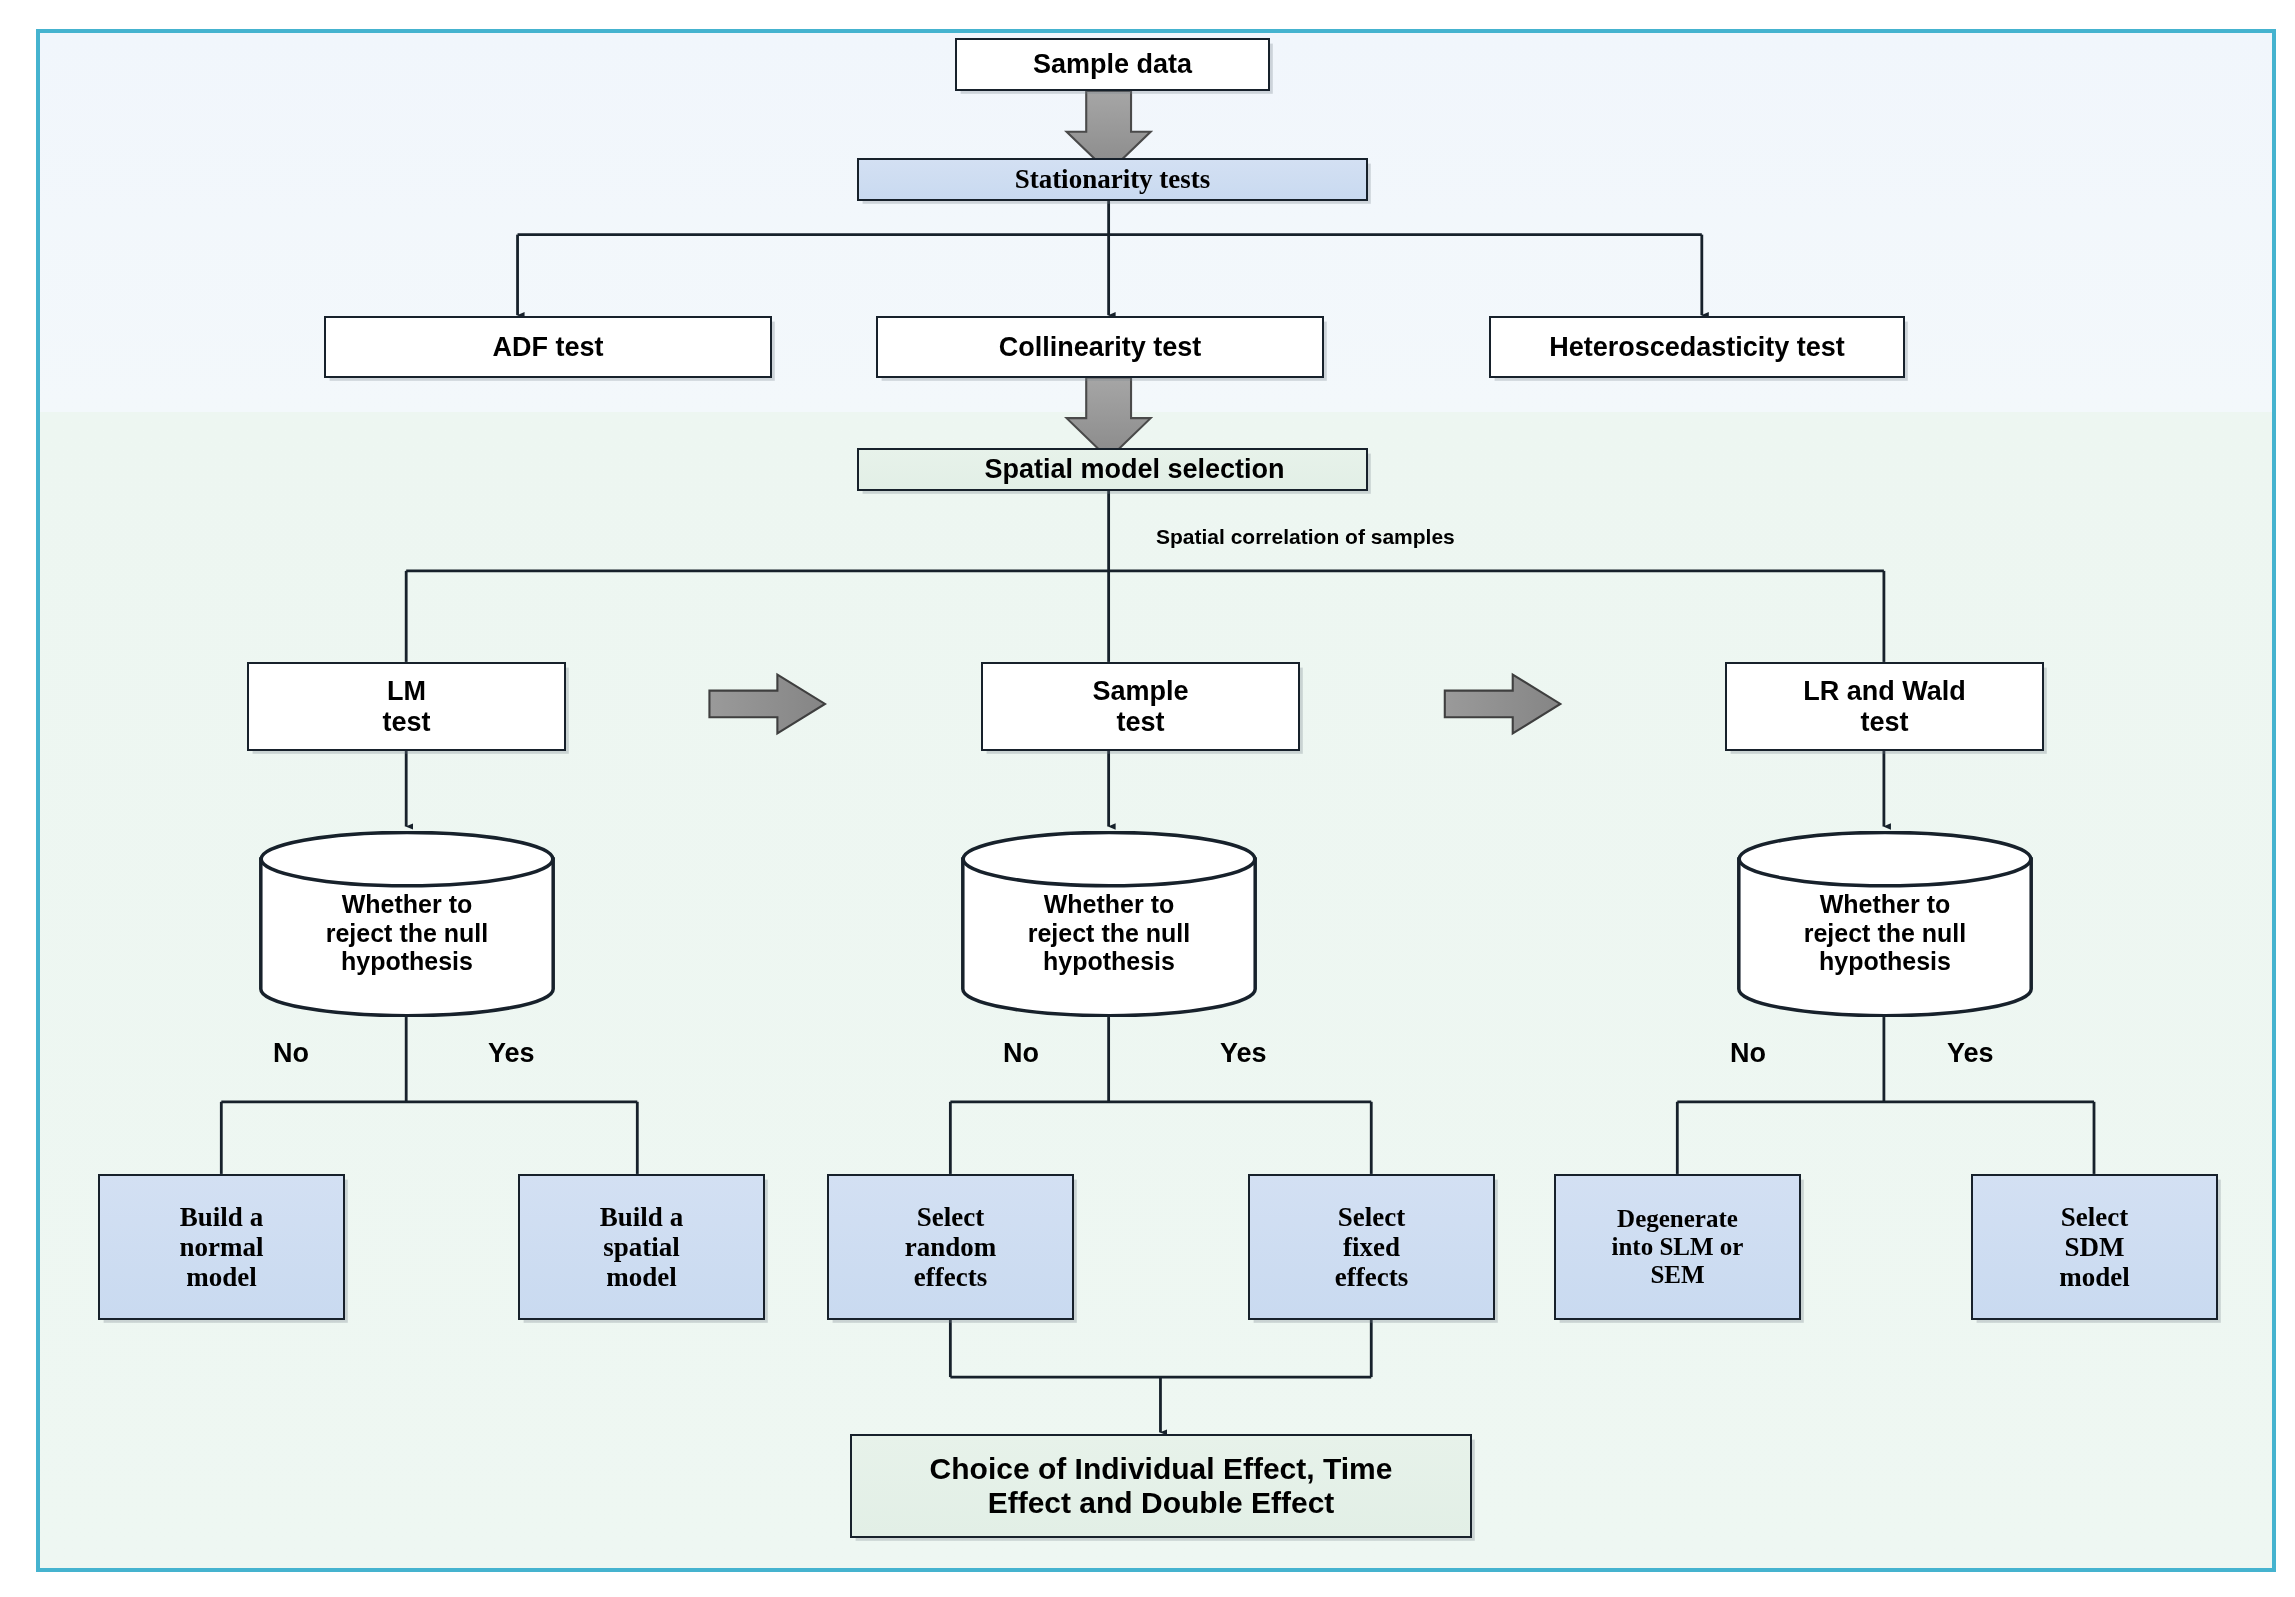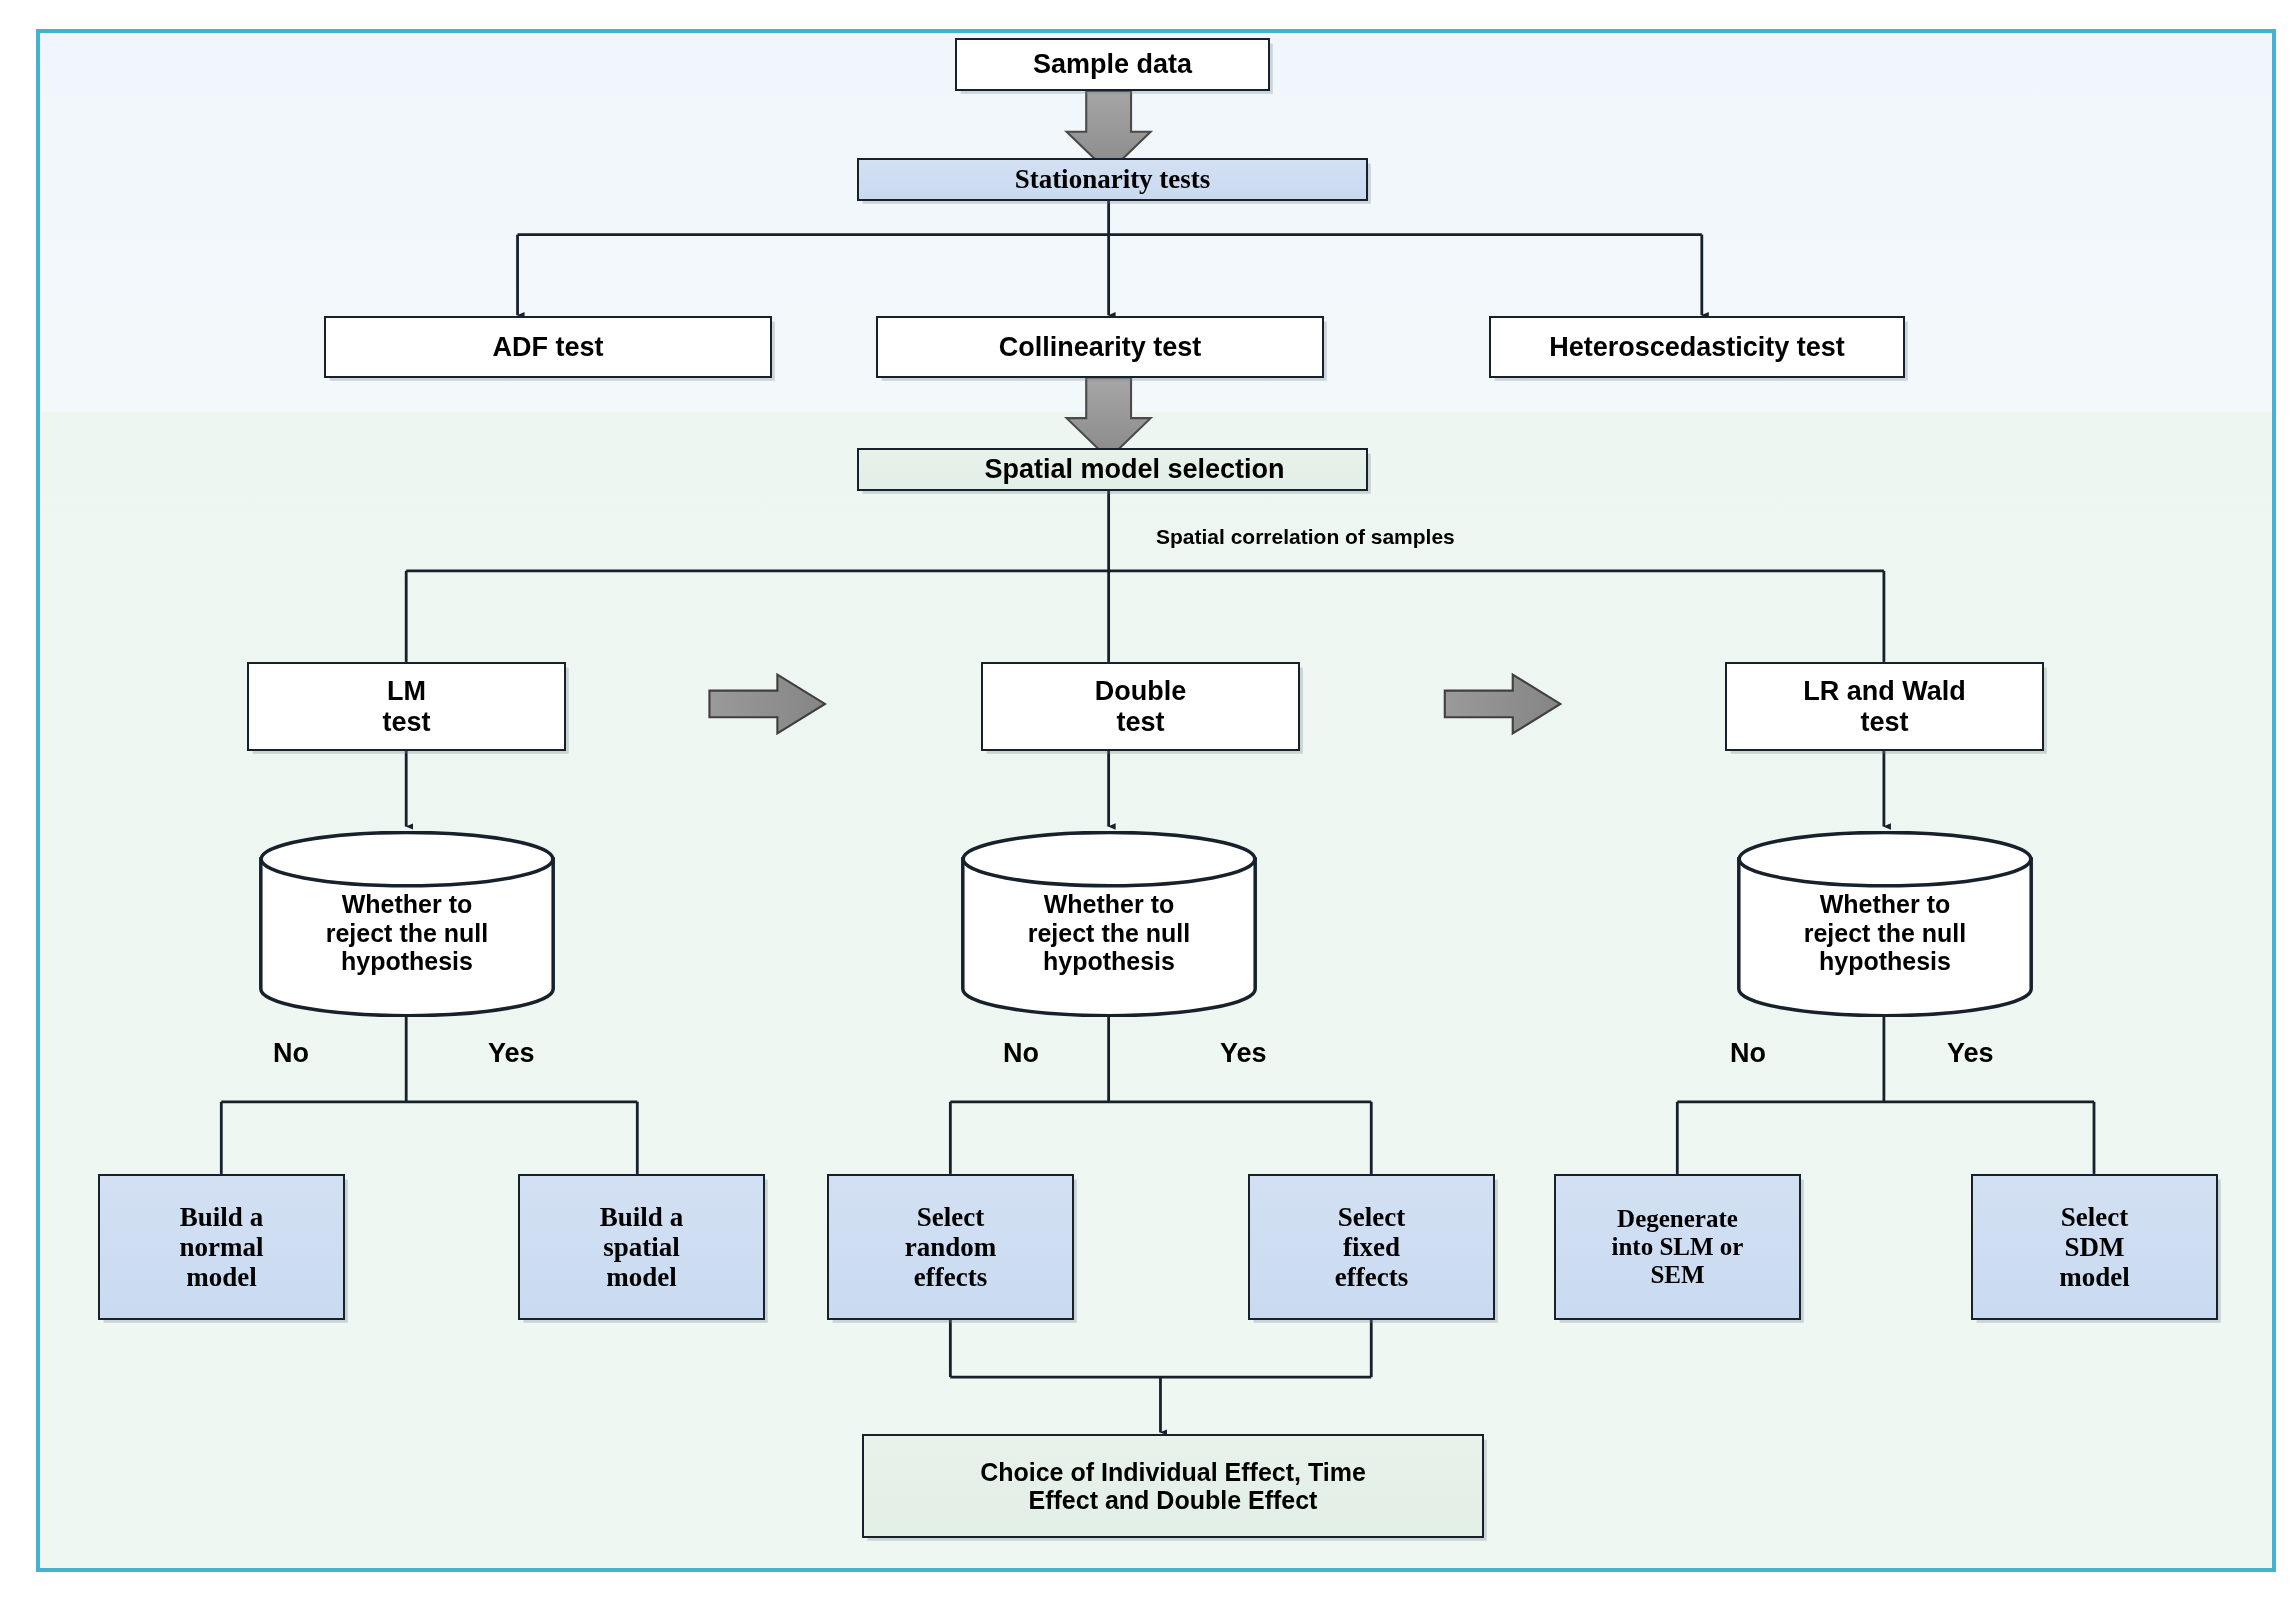--- a/index.html
+++ b/index.html
@@ -132,21 +132,21 @@
   <div class="edgelbl" style="left:1156px;top:525px;font-size:21px;">
     <span>Spatial correlation of samples</span>
   </div>
 
   <div class="node n-white shadowed" style="left:247px;top:662px;width:319px;height:89px;font-size:27px;flex-direction:column;">
     <span>LM</span>
     <span>test</span>
   </div>
 
   <div class="node n-white shadowed" style="left:981px;top:662px;width:319px;height:89px;font-size:27px;flex-direction:column;">
-    <span>Double</span>
+    <span>Sample</span>
     <span>test</span>
   </div>
 
   <div class="node n-white shadowed" style="left:1725px;top:662px;width:319px;height:89px;font-size:27px;flex-direction:column;">
     <span>LR  and Wald</span>
     <span>test</span>
   </div>
 
   <div class="cyl" style="left:258px;top:831px;width:298px;height:186px;font-size:25px;">
     <svg class="cyl-svg" viewBox="0 0 425 265" preserveAspectRatio="none">
@@ -232,19 +232,19 @@
     <span>into SLM or</span>
     <span>SEM</span>
   </div>
 
   <div class="node n-blue shadowed" style="left:1971px;top:1174px;width:247px;height:146px;font-size:27px;flex-direction:column;">
     <span>Select</span>
     <span>SDM</span>
     <span>model</span>
   </div>
 
-  <div class="node n-green shadowed" style="left:850px;top:1434px;width:622px;height:104px;font-size:25px;flex-direction:column;margin-left:12px;">
+  <div class="node n-green shadowed" style="left:850px;top:1434px;width:622px;height:104px;font-size:30px;flex-direction:column;">
     <span>Choice of Individual Effect, Time</span>
     <span>Effect and Double Effect</span>
   </div>
 
 </div>
 
 
 </body></html>

